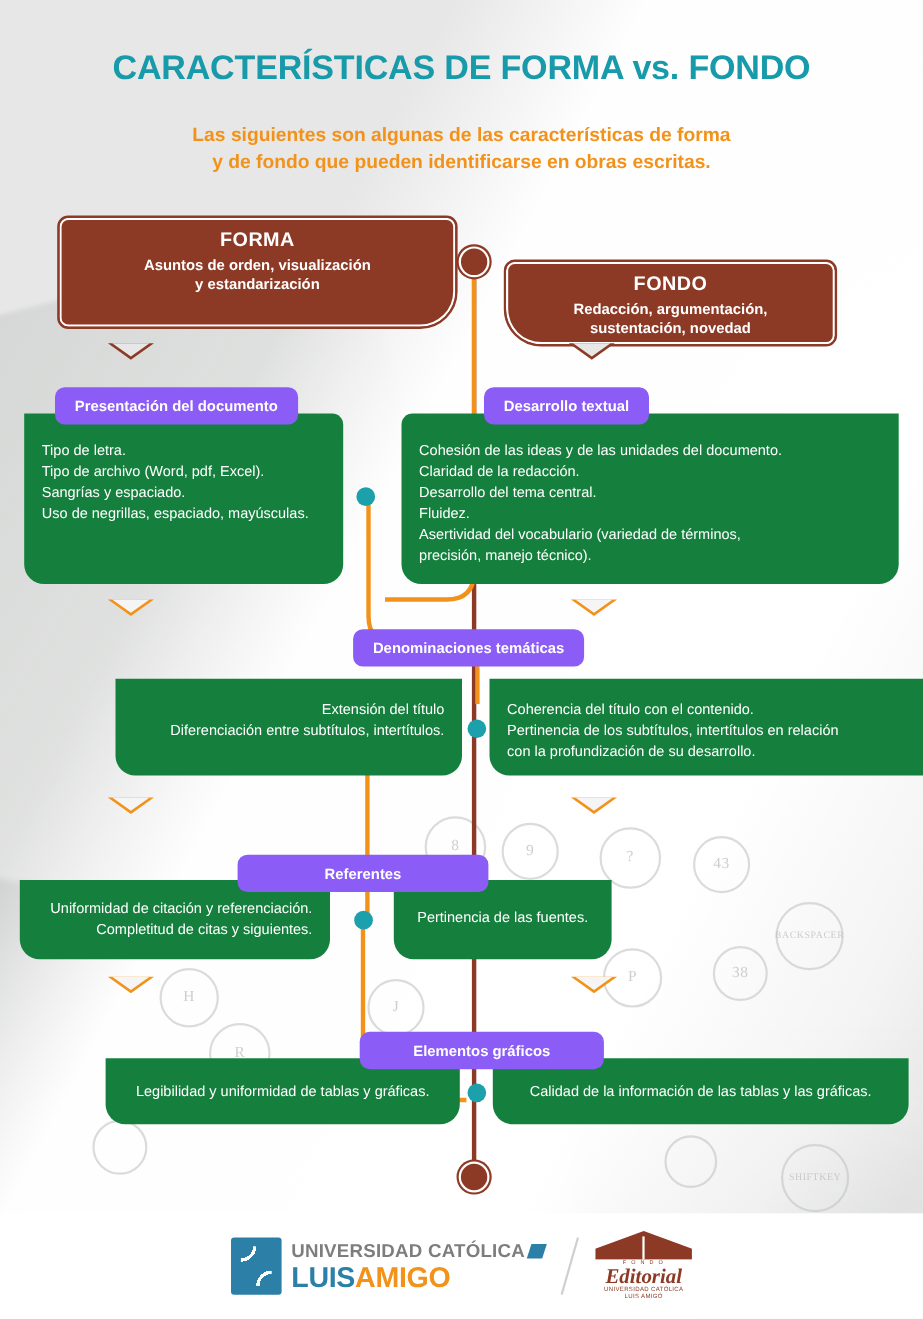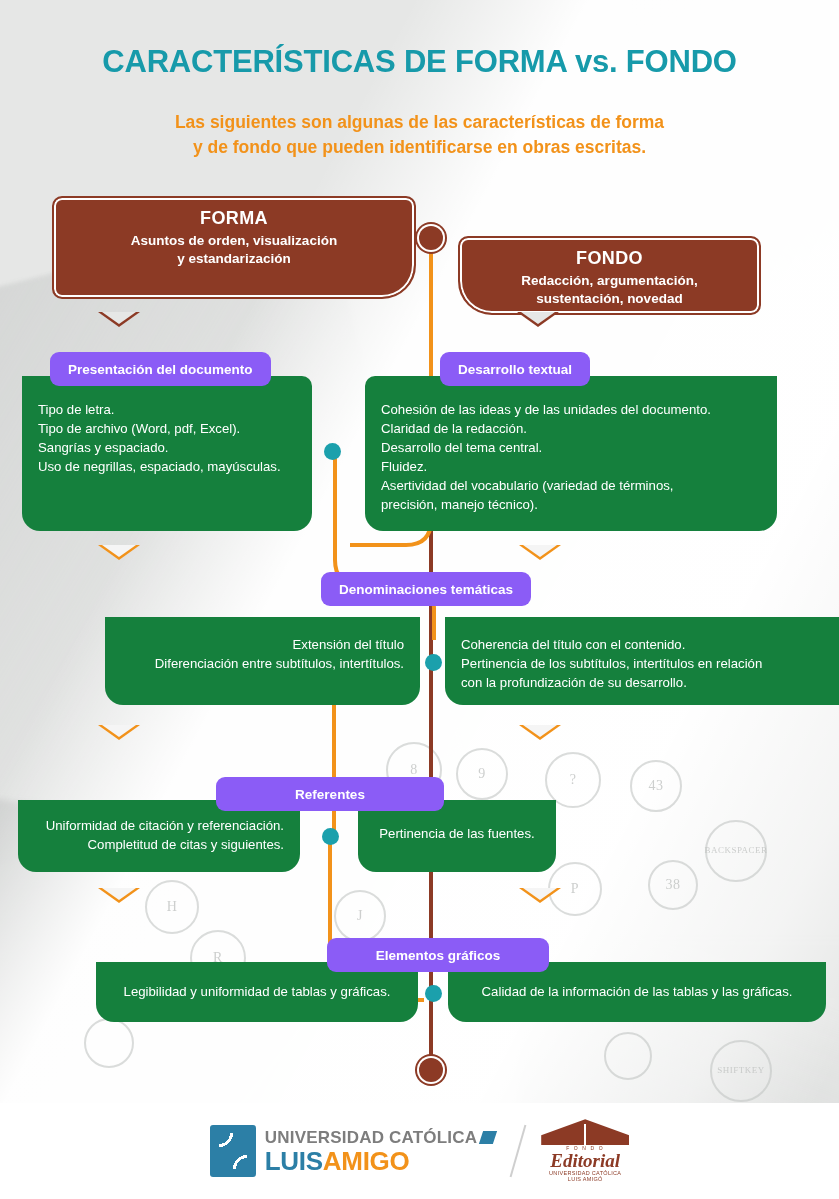--- a/index.html
+++ b/index.html
@@ -309,21 +309,21 @@
 
   <div class="pill" style="left:50px; top:352px;">Presentación del documento</div>
   <div class="panel lt" style="left:22px; top:376px; width:290px; height:155px; border-radius:0 10px 18px 18px; padding-top:24px;">
       <div>Tipo de letra.</div>
       <div>Tipo de archivo (Word, pdf, Excel).</div>
       <div>Sangrías y espaciado.</div>
       <div>Uso de negrillas, espaciado, mayúsculas.</div>
     </div>
 
   <div class="pill" style="left:440px; top:352px;">Desarrollo textual</div>
-  <div class="panel lt" style="left:365px; top:376px; width:412px; height:155px; border-radius:10px 0 18px 18px; padding-top:24px;">
+  <div class="panel lt" style="left:365px; top:376px; width:452px; height:155px; border-radius:10px 0 18px 18px; padding-top:24px;">
       <div>Cohesión de las ideas y de las unidades del documento.</div>
       <div>Claridad de la redacción.</div>
       <div>Desarrollo del tema central.</div>
       <div>Fluidez.</div>
       <div>Asertividad del vocabulario (variedad de términos,</div>
       <div>precisión, manejo técnico).</div>
     </div>
 
   <div class="teal-dot" style="left:324px; top:443px;"></div>
 

